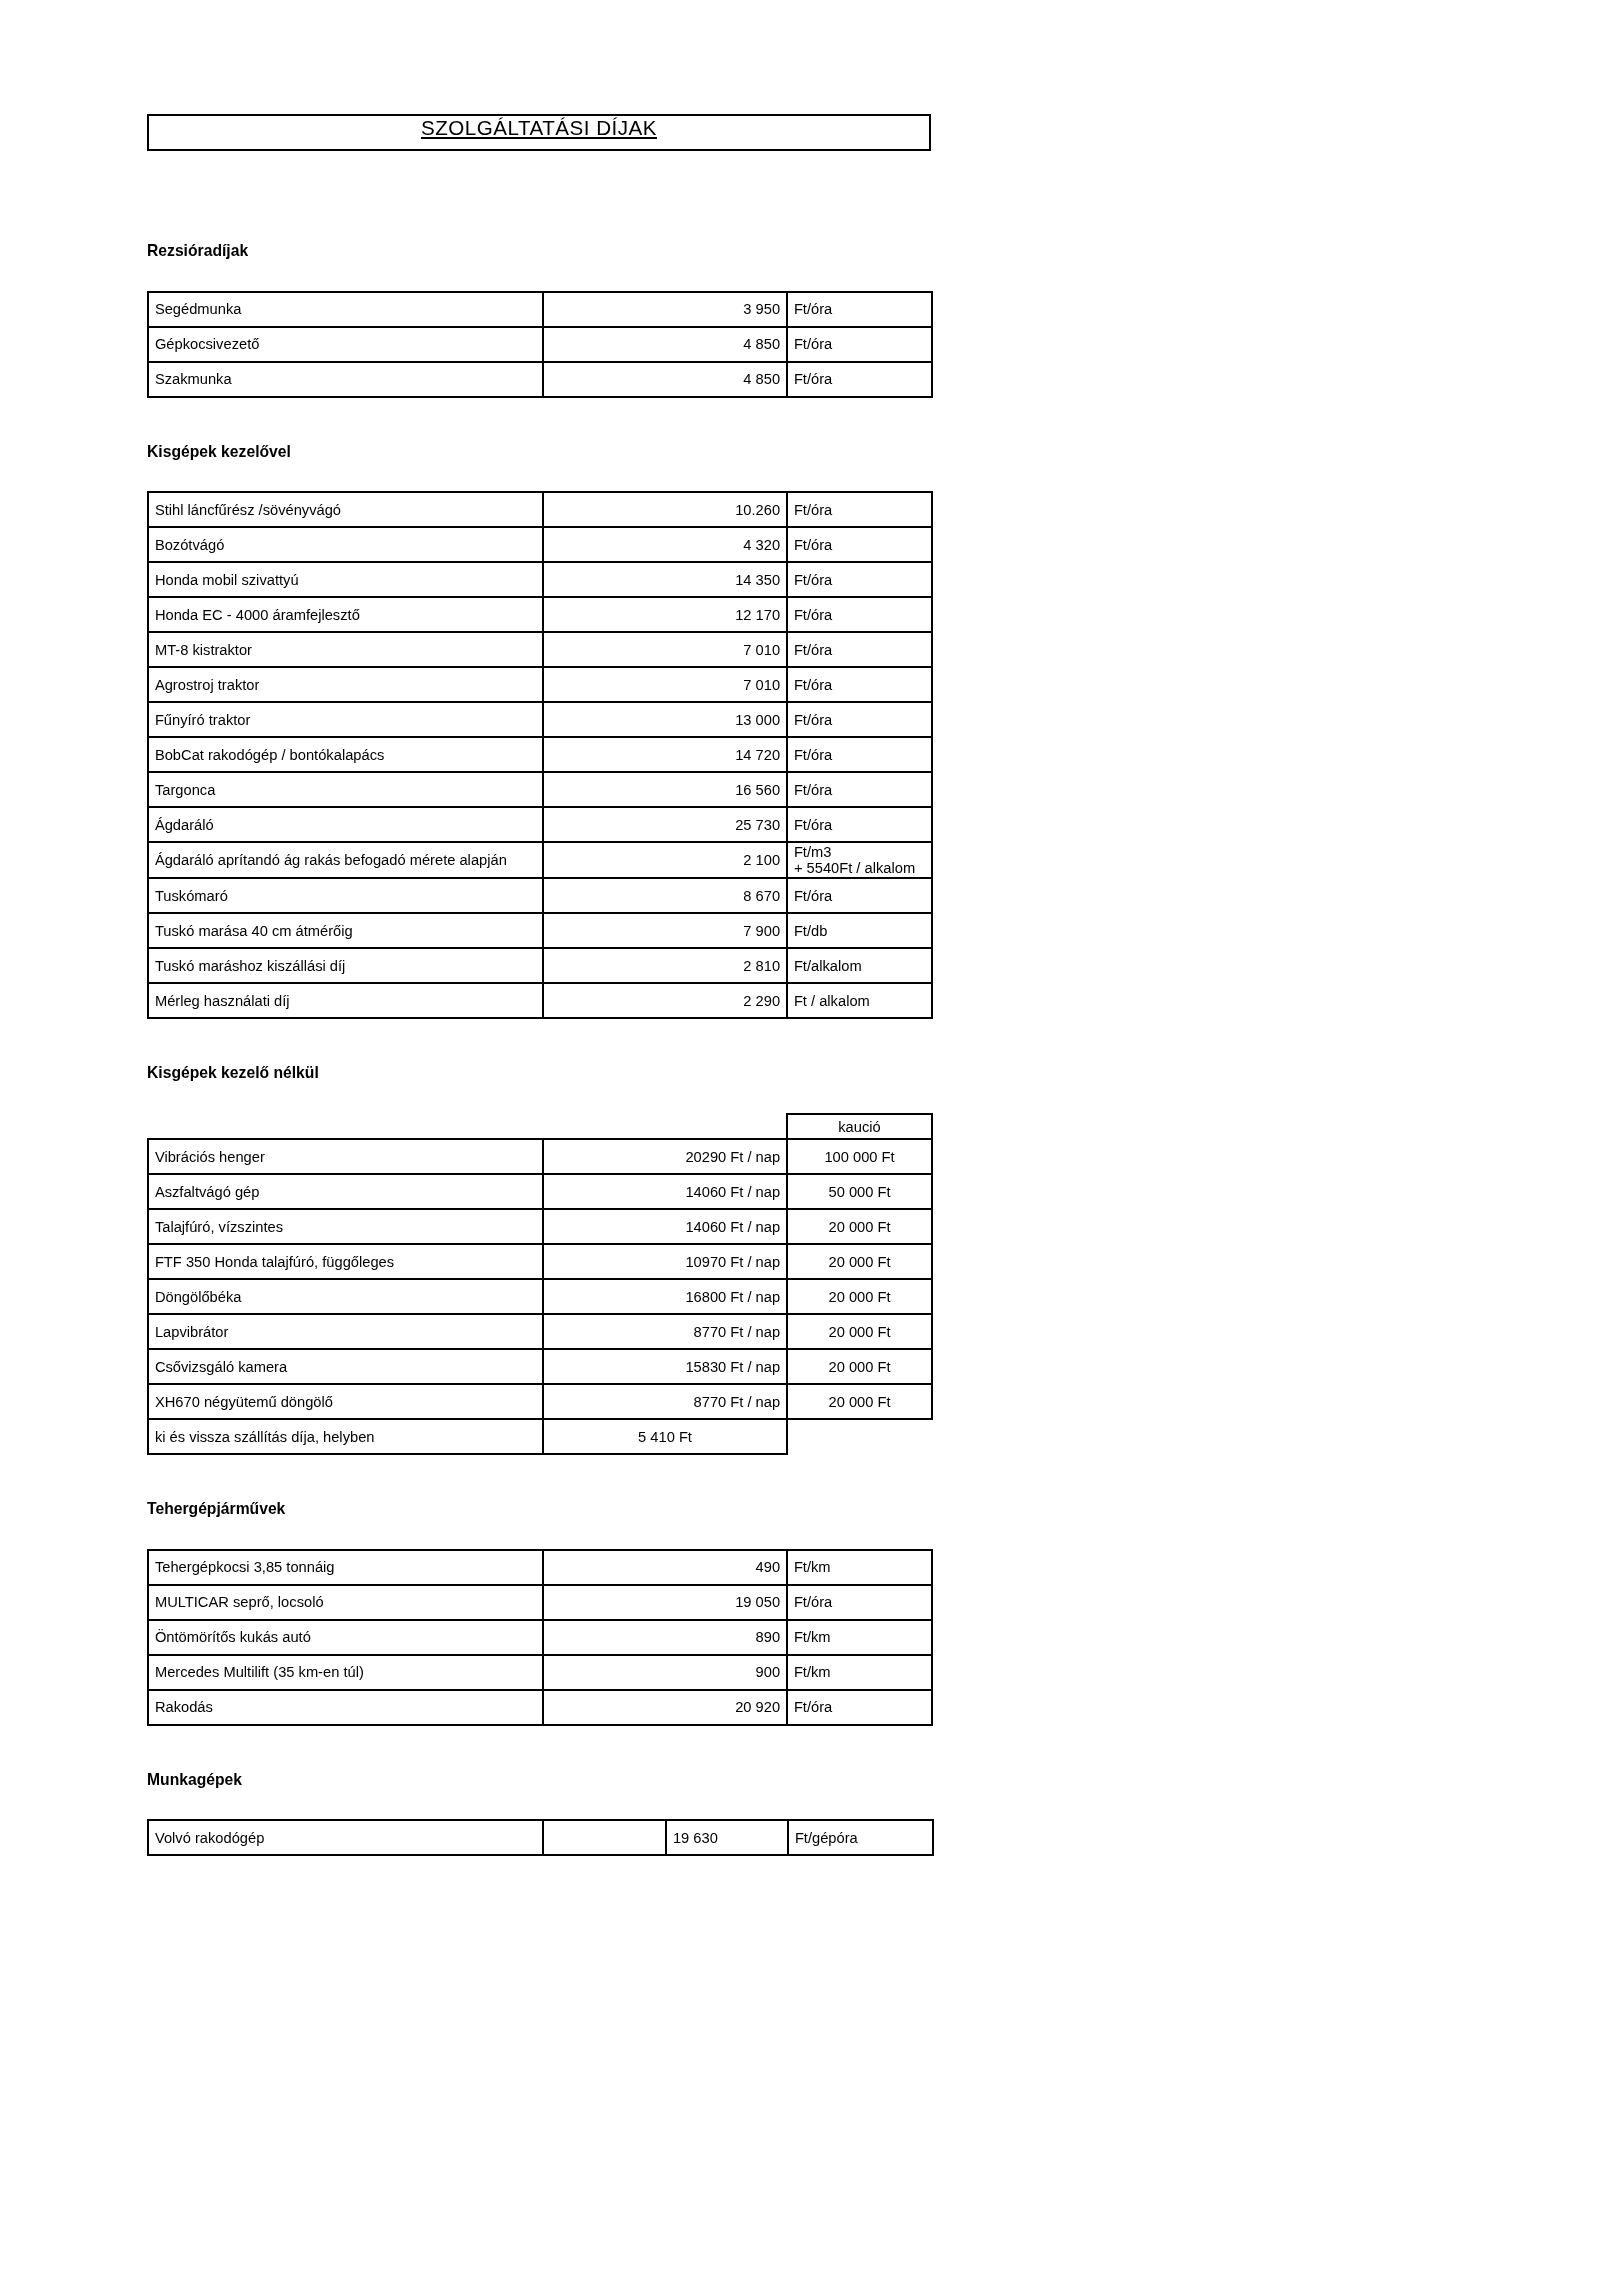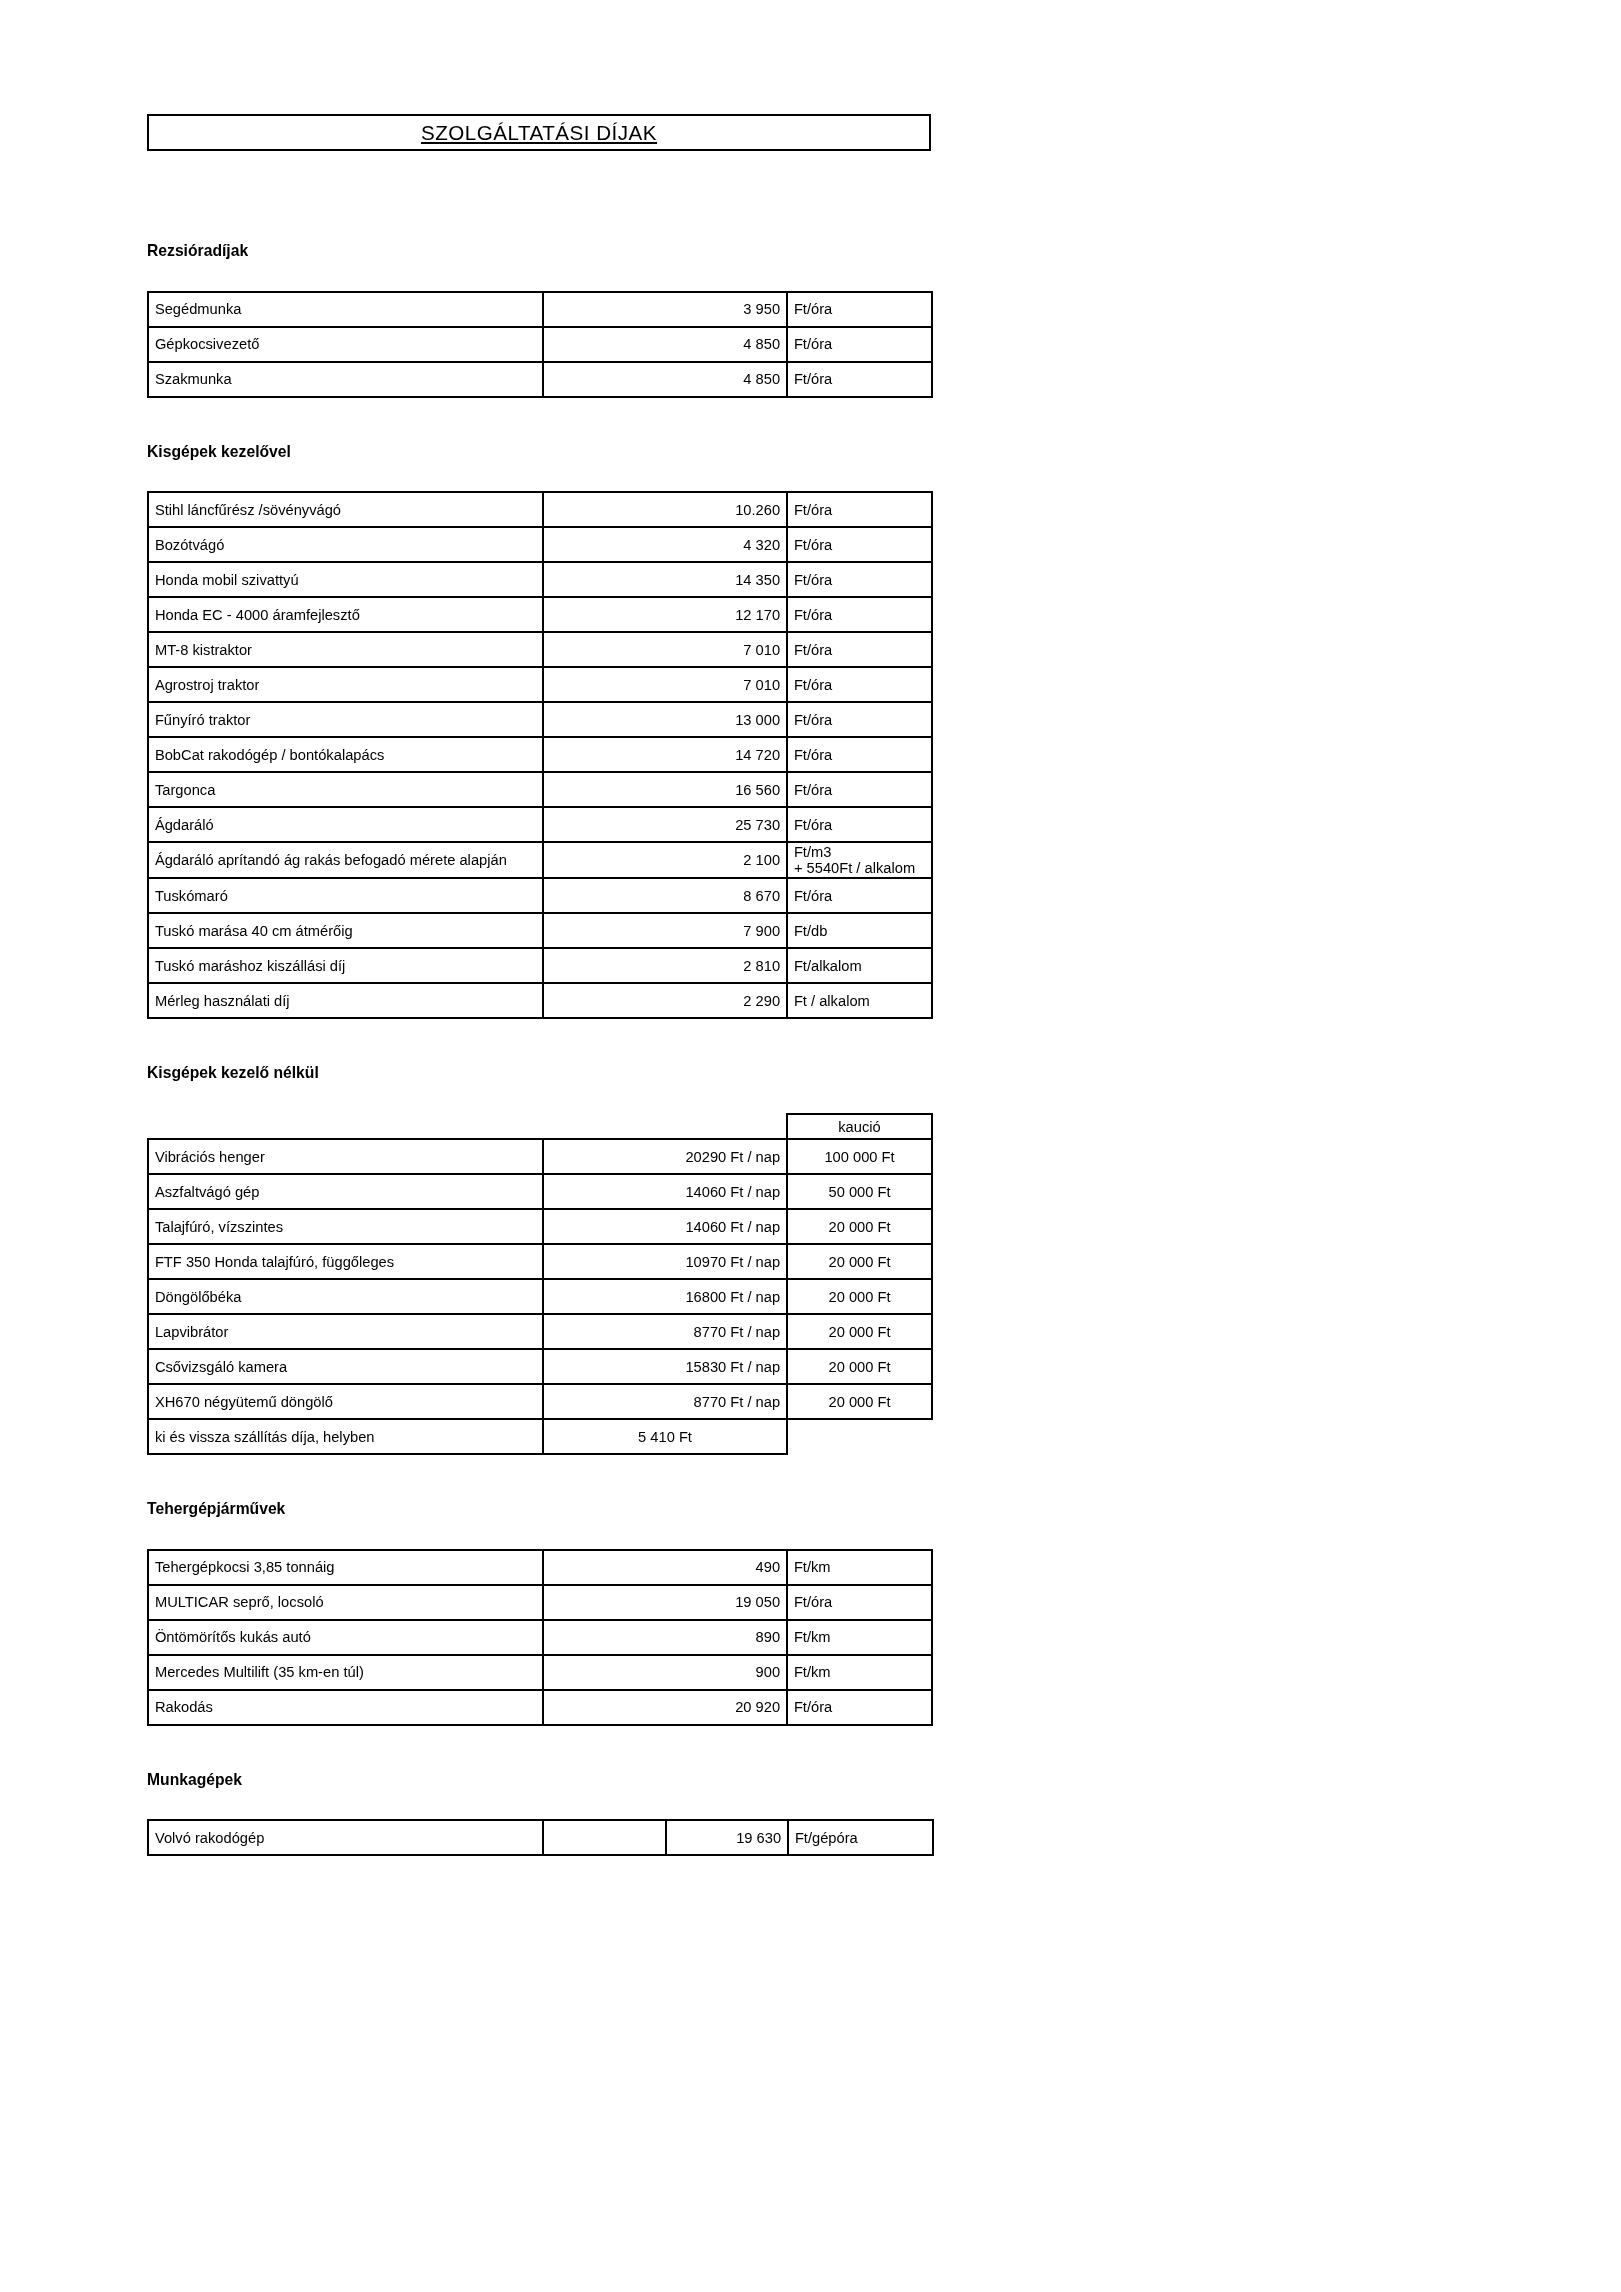--- a/index.html
+++ b/index.html
@@ -12,21 +12,20 @@
     font-family: "Liberation Sans", sans-serif;
   }
   .page { width: 1621px; min-height: 2293px; background: #ffffff; }
   .content { padding: 114px 0 0 147px; width: 980px; }
 
   .title-box {
     width: 784px;
     height: 37px;
     border: 2px solid #000;
     display: flex;
-    align-items: center;
     justify-content: center;
   }
   .title-text {
     font-size: 20.6px;
     letter-spacing: 0.5px;
     text-decoration: underline;
   }
 
   .section-heading {
     font-size: 15.7px;
@@ -54,21 +53,21 @@
   .tbl td.c-name  { width: 395px; border-right-width: 2px; border-radius: 8px; }
   .tbl td.c-price { width: 244px; border-left-width: 2px; text-align: right; }
   .tbl td.c-unit  { width: 145px; }
 
   .tbl-kaucio td.c-unit { text-align: center; }
   .tbl td.kaucio-head { height: 25.5px; text-align: center; }
   .tbl td.ghost { border: none; }
   .tbl td.c-center { text-align: center; }
 
   .tbl-four td.c-gap    { width: 123px; border-left-width: 2px; border-right-width: 2px; }
-  .tbl-four td.c-price4 { width: 122px; border-left-width: 2px; border-right-width: 2.9px; text-align: right; }
+  .tbl-four td.c-price4 { width: 122px; border-left-width: 2px; border-right-width: 2.9px; text-align: left; }
 
   .footer-note {
     font-size: 15.7px;
     font-weight: bold;
     margin: 45px 0 0 0;
   }
 </style>
 </head>
 <body>
 

